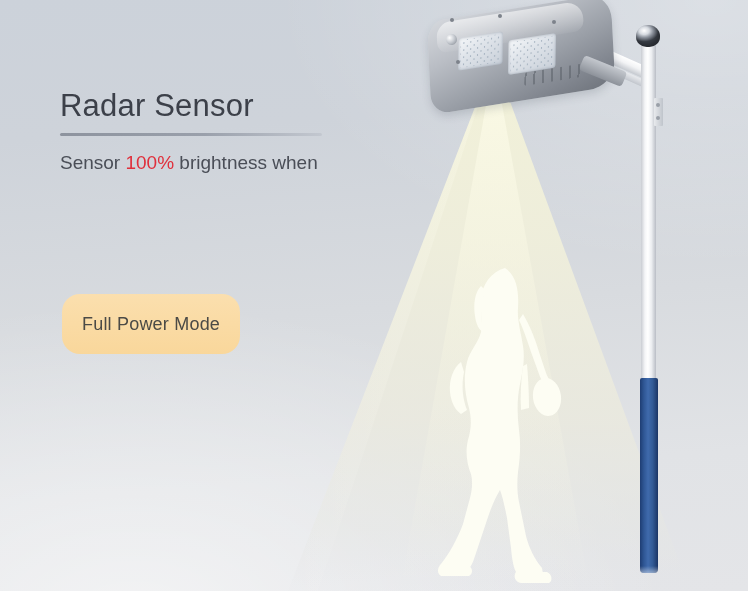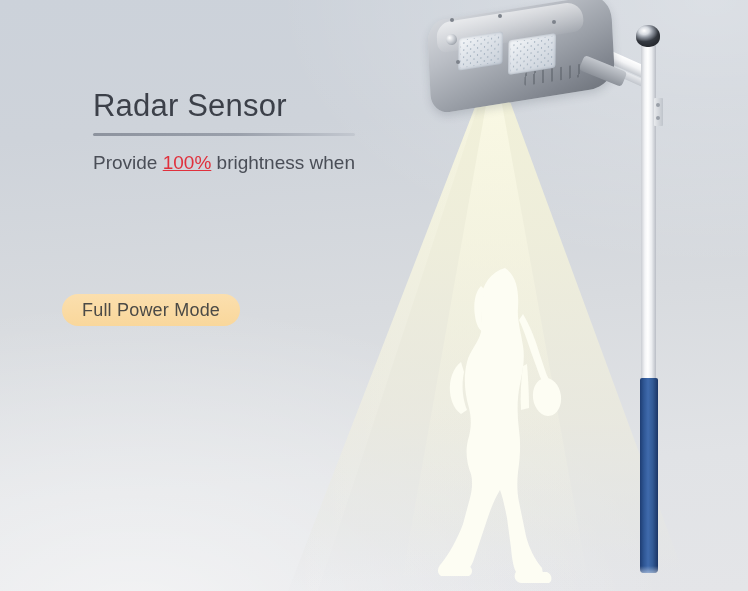--- a/index.html
+++ b/index.html
@@ -25,21 +25,20 @@
       radial-gradient(90% 70% at 95% 0%, rgba(255,255,255,0.30) 0%, rgba(255,255,255,0) 65%);
     pointer-events: none;
   }
 
   
   .text-block {
     position: absolute;
     left: 60px;
     top: 88px;
     width: 400px;
-    margin-left: 33px;
   }
   .headline {
     margin: 0;
     font-size: 31px;
     font-weight: 400;
     letter-spacing: 0.2px;
     color: #3c4049;
     line-height: 1.15;
   }
   .rule {
@@ -52,33 +51,32 @@
   .subcopy {
     margin-top: 14px;
     font-size: 19px;
     line-height: 1.42;
     color: #4a4e57;
     font-weight: 400;
   }
   .subcopy .pct {
     color: #e0303c;
     font-weight: 500;
-    text-decoration: underline;
   }
 
   
   .badge {
     position: absolute;
     left: 62px;
     top: 294px;
     display: inline-flex;
     align-items: center;
     justify-content: center;
     height: 32px;
-    padding: 0 20px;
+    padding: 14px 20px;
     border-radius: 18px;
     background: linear-gradient(180deg, #fbdfae 0%, #f9d79b 100%);
     color: #4b4a46;
     font-size: 18px;
     letter-spacing: 0.2px;
     white-space: nowrap;
   }
 
   
   .beam {
@@ -339,19 +337,19 @@
     </g>
     <g fill="#fdfdf3" opacity="0.96">
       <path d="M86,104 C84,118 83,134 84,148 L92,146 C92,130 91,114 90,102 Z"></path>
     </g>
   </svg>
 
   <div class="text-block">
     <h1 class="headline">Radar Sensor</h1>
     <div class="rule"></div>
     <div class="subcopy">
-      <span>Provide </span><span class="pct">100%</span><span> brightness when</span><br>
+      <span>Sensor </span><span class="pct">100%</span><span> brightness when</span><br>
     </div>
   </div>
 
   <div class="badge">Full Power Mode</div>
 
 </div>
 
 </body></html>

